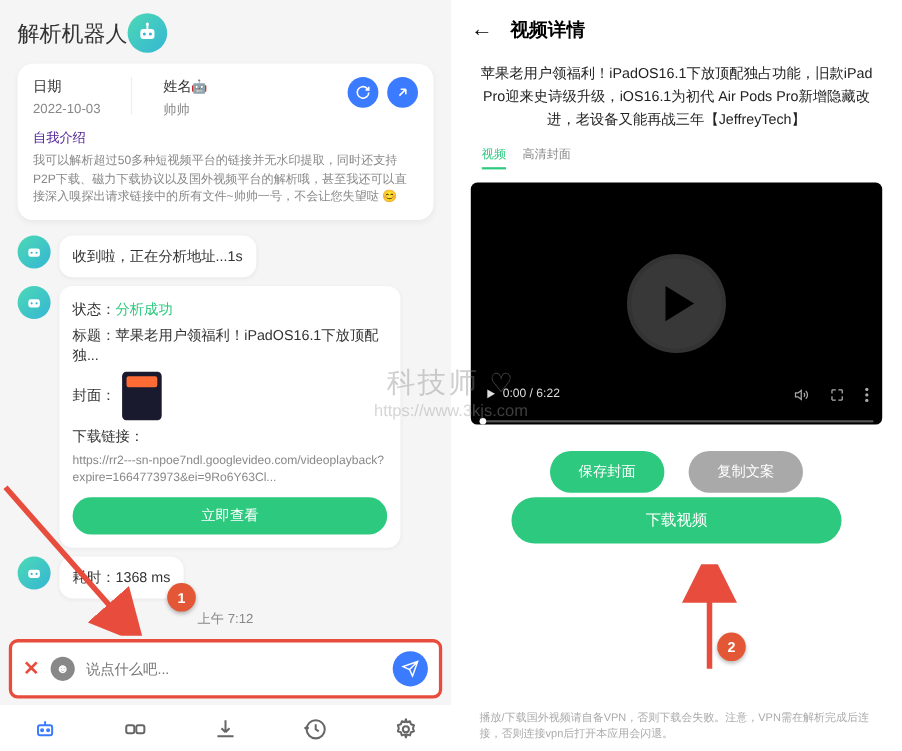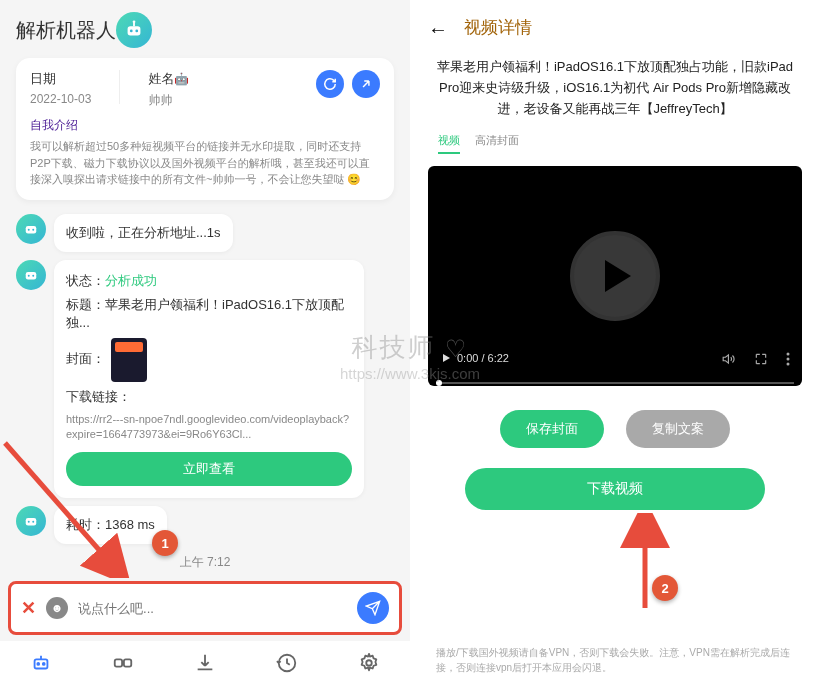--- a/index.html
+++ b/index.html
@@ -31,39 +31,39 @@
 .dlink{font-size:11px;color:#888;word-break:break-all;line-height:1.4;margin:4px 0 10px}
 .vbtn{background:#2dc97e;color:#fff;border:none;border-radius:18px;padding:8px 0;width:100%;font-size:13px}
 .ts{text-align:center;font-size:12px;color:#888;padding:6px 0}
 .inbar{margin:4px 8px 6px;background:#fff;border:3px solid #e74c3c;border-radius:8px;display:flex;align-items:center;padding:8px 10px;gap:10px}
 .inbar input{flex:1;border:none;outline:none;font-size:13px;color:#888;background:transparent}
 .send{width:32px;height:32px;border-radius:50%;background:#3b7bff;display:flex;align-items:center;justify-content:center}
 .bnav{display:flex;justify-content:space-around;align-items:center;padding:10px 0;background:#fff}
 .bni{width:24px;height:24px;display:flex;align-items:center;justify-content:center}
 .r-head{display:flex;align-items:center;gap:16px;padding:4px 0 12px}
 .r-back{font-size:20px;cursor:pointer}
-.r-title{font-size:17px;font-weight:400;color:#a16207}
+.r-title{font-size:17px;font-weight:700;color:#000000}
 .r-desc{font-size:13px;color:#222;line-height:1.6;text-align:center;padding:6px 4px 14px}
 .r-tabs{display:flex;gap:15px;font-size:11px;color:#888;padding-left:10px}
 .r-tab.act{color:#2dc97e;position:relative}
 .r-tab.act::after{content:"";position:absolute;bottom:-6px;left:0;right:0;height:2px;background:#2dc97e}
 .player{margin-top:18px;background:#000;border-radius:6px;height:220px;position:relative;display:flex;align-items:center;justify-content:center}
 .playc{width:90px;height:90px;border-radius:50%;background:rgba(80,80,80,.7);display:flex;align-items:center;justify-content:center;border:4px solid #333}
 .playc::before{content:"";border-left:26px solid #000;border-top:16px solid transparent;border-bottom:16px solid transparent;margin-left:6px}
 .pbar{position:absolute;bottom:0;left:0;right:0;height:34px;display:flex;align-items:flex-start;padding:0 12px;gap:5px;color:#ddd;font-size:11px}
 .pp{width:12px;height:12px}
 .ptime{font-size:11px;color:#ddd}
 .pline{position:absolute;bottom:2px;left:8px;right:8px;height:2px;background:#555}
 .pdot{position:absolute;bottom:0;left:8px;width:6px;height:6px;border-radius:50%;background:#fff}
 .pico{margin-left:auto;display:flex;gap:18px;align-items:center}
 .r-btns{display:flex;gap:22px;justify-content:center;margin-top:24px}
 .rb{border:none;border-radius:20px;padding:10px 26px;font-size:13px;color:#fff}
 .rb.g{background:#2dc97e}
 .rb.gr{background:#a9a9a9}
-.rb-dl{background:#2dc97e;color:#fff;border:none;border-radius:22px;padding:12px 0;width:300px;margin:20px auto 0;display:block;font-size:14px}
+.rb-dl{background:#2dc97e;color:#fff;border:none;border-radius:22px;padding:12px 0;width:300px;margin:4px auto 0;display:block;font-size:14px}
 .footnote{font-size:10px;color:#aaa;text-align:left;line-height:1.5;padding:0 8px;position:absolute;bottom:8px;left:18px;right:18px}
 .wm{position:absolute;left:50%;top:50%;transform:translate(-50%,-12px);text-align:center;pointer-events:none;opacity:.4}
 .wm1{font-size:26px;color:#888;font-weight:500;letter-spacing:2px}
 .wm2{font-size:15px;color:#999}
 .heart{display:inline-block;color:#bbb;font-size:24px;vertical-align:middle}
 .arrow{position:absolute;pointer-events:none}
 .arrow.a1{left:0;top:438px;width:130px;height:140px}
 .arrow.a2{right:150px;bottom:70px;width:50px;height:100px}
 .marker{position:absolute;width:26px;height:26px;border-radius:50%;background:#e35737;color:#fff;font-size:13px;font-weight:bold;display:flex;align-items:center;justify-content:center;box-shadow:0 2px 4px rgba(0,0,0,.3)}
 .m1{left:152px;top:530px}

